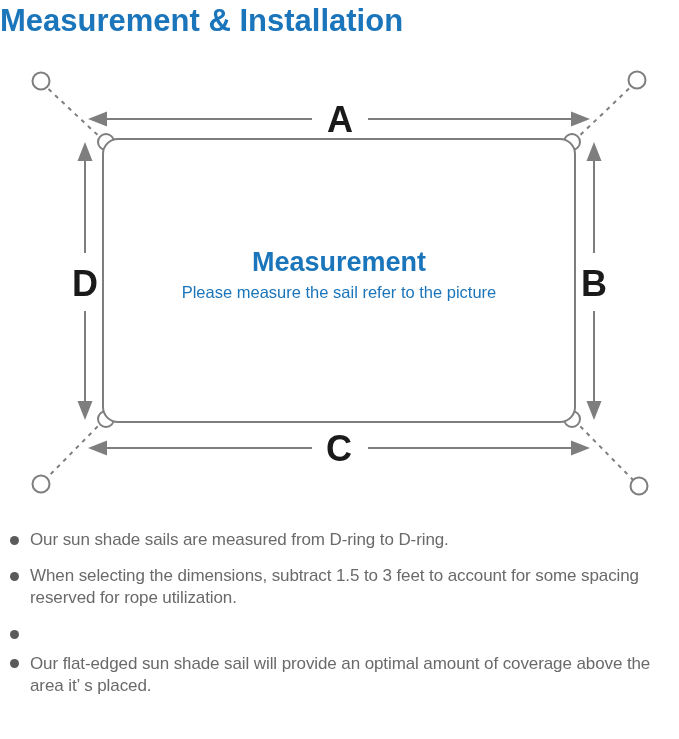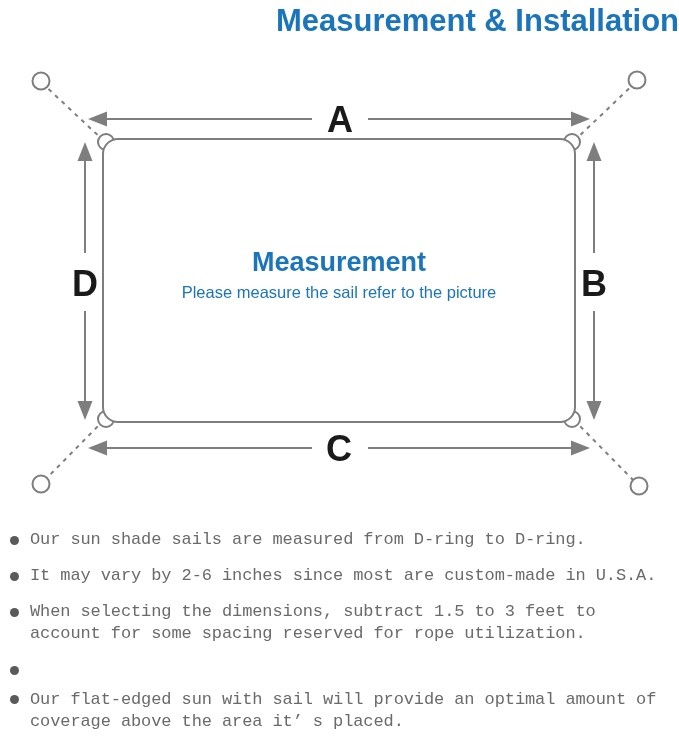--- a/index.html
+++ b/index.html
@@ -9,21 +9,21 @@
     --text-gray:#6a6a6a;
     --bullet-gray:#5a5a5a;
   }
   html,body{margin:0;padding:0;}
   body{
     width:679px;height:739px;background:#ffffff;overflow:hidden;
     font-family:"Liberation Sans","DejaVu Sans",sans-serif;
   }
   .page-title{
     margin:0;padding-top:2px;height:40px;line-height:38px;
-    text-align:right;font-size:31px;font-weight:bold;letter-spacing:0px;
+    text-align:left;font-size:31px;font-weight:bold;letter-spacing:0px;
     color:var(--accent-blue);
   }
   svg.diagram{display:block;margin-top:15px;}
   .rope{stroke:var(--line-gray);stroke-width:2;stroke-dasharray:4 5;fill:none;}
   .anchor{fill:#ffffff;stroke:var(--line-gray);stroke-width:2;}
   .dring{fill:#ffffff;stroke:var(--line-gray);stroke-width:2;}
   .sail{fill:#ffffff;stroke:var(--line-gray);stroke-width:2;}
   .dim{stroke:var(--line-gray);stroke-width:2;}
   .arrow{fill:var(--line-gray);stroke:none;}
   .dimlabel{
@@ -32,21 +32,21 @@
   }
   .center-title{
     font-family:"Liberation Sans","DejaVu Sans",sans-serif;
     font-size:27px;font-weight:bold;fill:var(--accent-blue);text-anchor:middle;
   }
   .center-sub{
     font-family:"Liberation Sans","DejaVu Sans",sans-serif;
     font-size:16.5px;fill:var(--accent-blue);text-anchor:middle;
   }
   ul.notes{
-    list-style:none;margin:20px 0 0 0;padding:0 6px 0 10px;font-family:Liberation Mono, monospace;
+    list-style:none;margin:20px 0 0 0;padding:0 6px 0 10px;
   }
   ul.notes li{
     display:flex;align-items:flex-start;margin-bottom:14px;
   }
   .bullet{
     flex:0 0 auto;width:9px;height:9px;border-radius:50%;
     background:var(--bullet-gray);margin:6.5px 11px 0 0;
   }
   .note-text{
     font-size:17px;line-height:22px;color:var(--text-gray);letter-spacing:-0.1px;
@@ -106,28 +106,24 @@
     <text class="center-sub" x="339" y="241">Please measure the sail refer to the picture</text>
   </svg>
 
   <ul class="notes">
     <li>
       <span class="bullet"></span>
       <span class="note-text">Our sun shade sails are measured from D-ring to D-ring.</span>
     </li>
     <li>
       <span class="bullet"></span>
-      <span class="note-text">It may vary by 2-6 inches since most are custom-made in U.S.A.</span>
-    </li>
-    <li>
-      <span class="bullet"></span>
       <span class="note-text">When selecting the dimensions, subtract 1.5 to 3 feet to account for some spacing reserved for rope utilization.</span>
     </li>
     <li>
       <span class="bullet"></span>
     </li>
     <li>
       <span class="bullet"></span>
-      <span class="note-text">Our flat-edged sun with sail will provide an optimal amount of coverage above the area it’ s placed.</span>
+      <span class="note-text">Our flat-edged sun shade sail will provide an optimal amount of coverage above the area it’ s placed.</span>
     </li>
   </ul>
 
 </div>
 
 </body></html>

